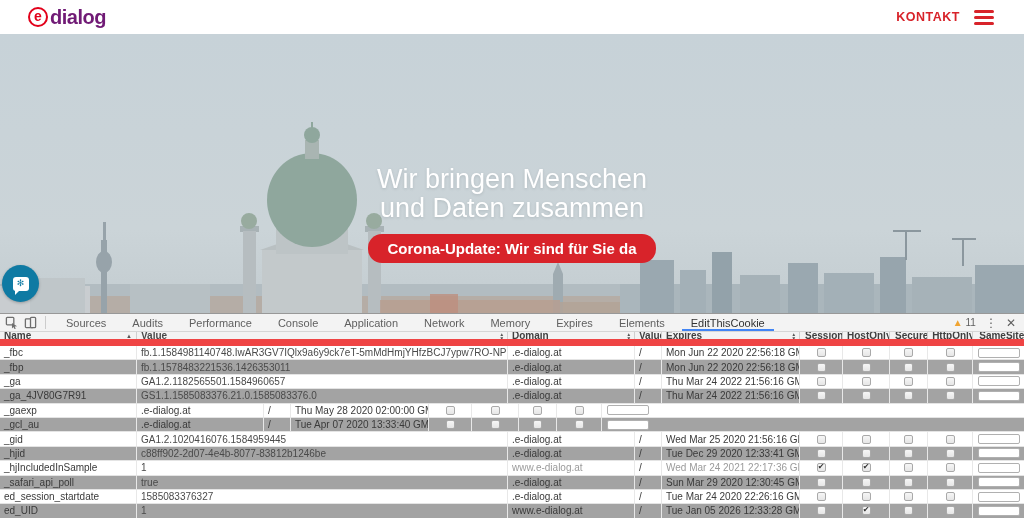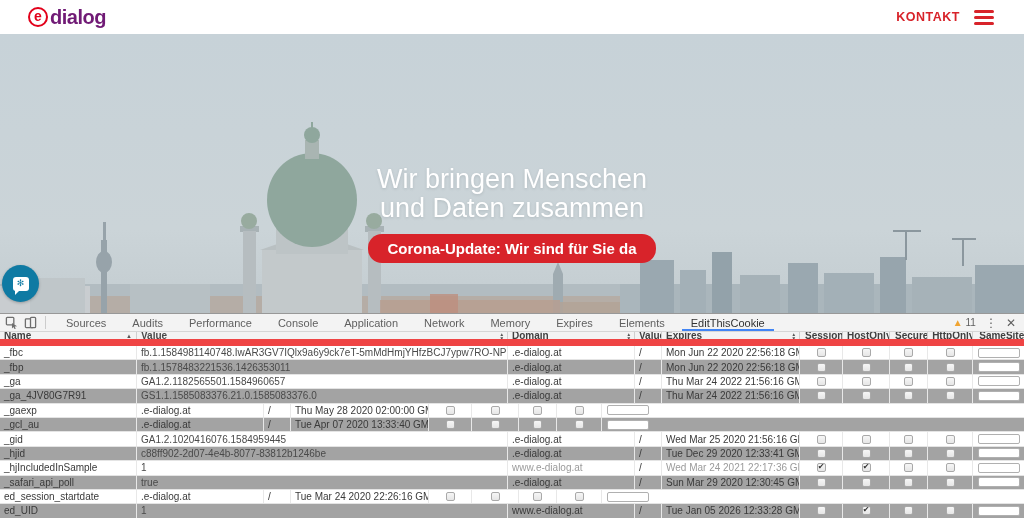--- a/index.html
+++ b/index.html
@@ -484,20 +484,21 @@
             </div>
             <div class="td col-httponly center">
               <span class="cb"></span>
             </div>
             <div class="td col-samesite center">
               <span class="ss-input"></span>
             </div>
           </div>
           <div class="tr">
             <div class="td col-name">ed_session_startdate</div>
+            <div class="td col-value">1585083376327</div>
             <div class="td col-domain">.e-dialog.at</div>
             <div class="td col-path">/</div>
             <div class="td col-expires">Tue Mar 24 2020 22:26:16 GMT+01…</div>
             <div class="td col-session center">
               <span class="cb"></span>
             </div>
             <div class="td col-hostonly center">
               <span class="cb"></span>
             </div>
             <div class="td col-secure center">

